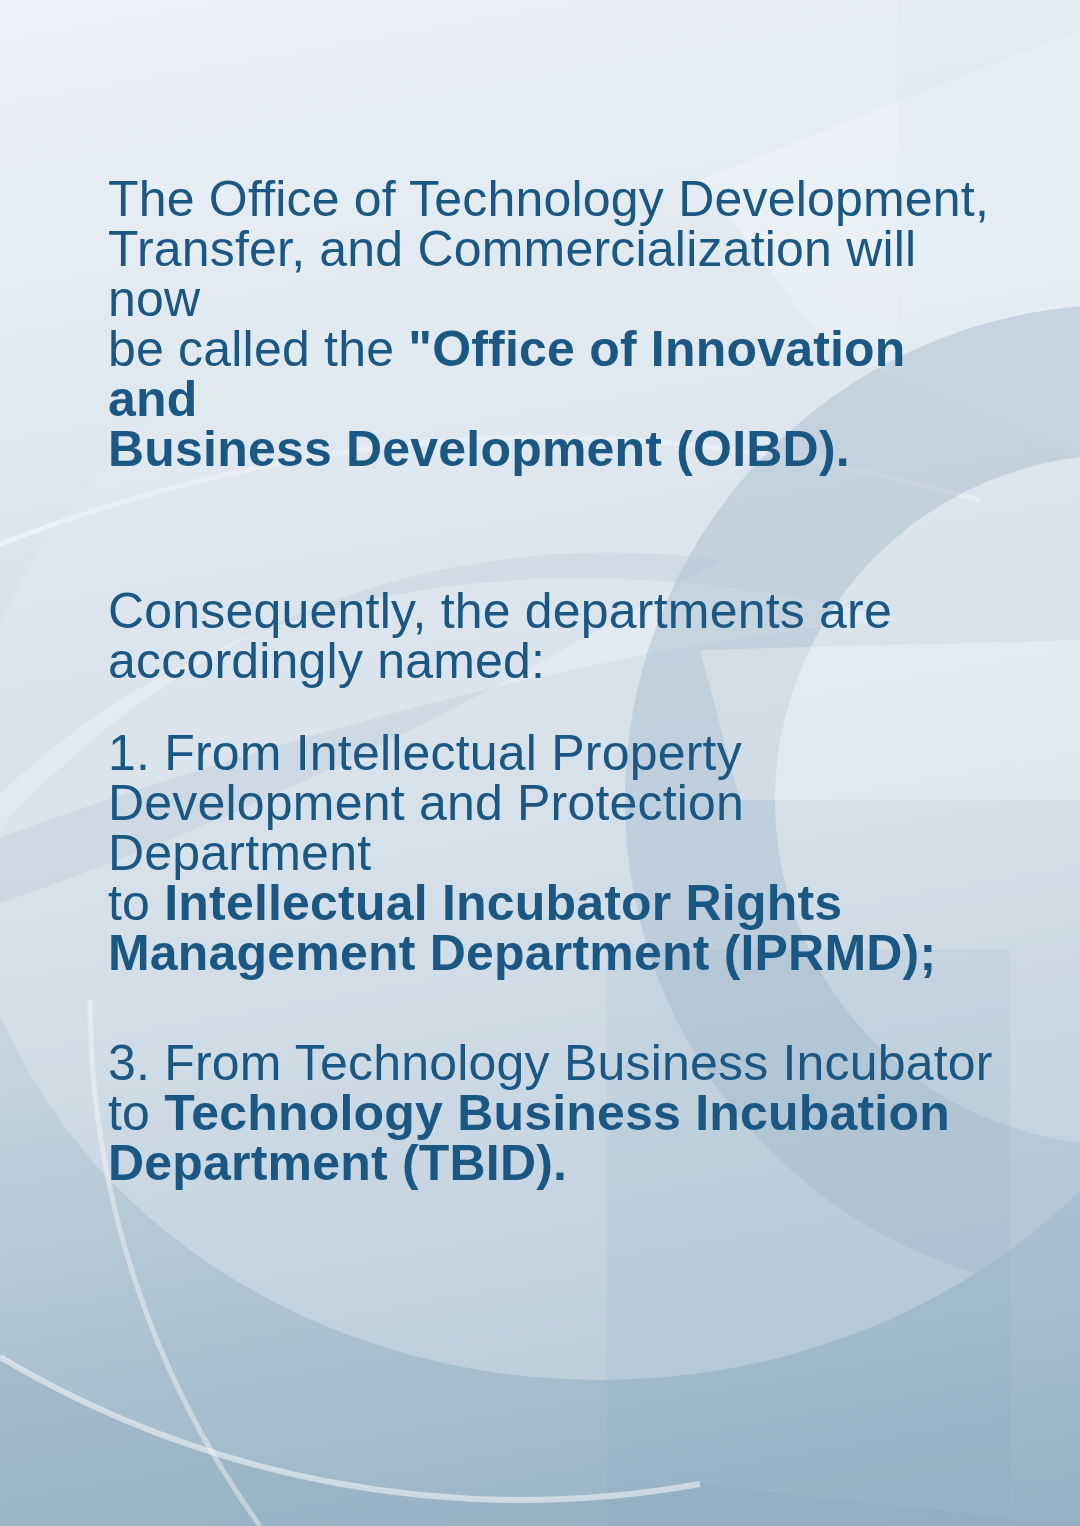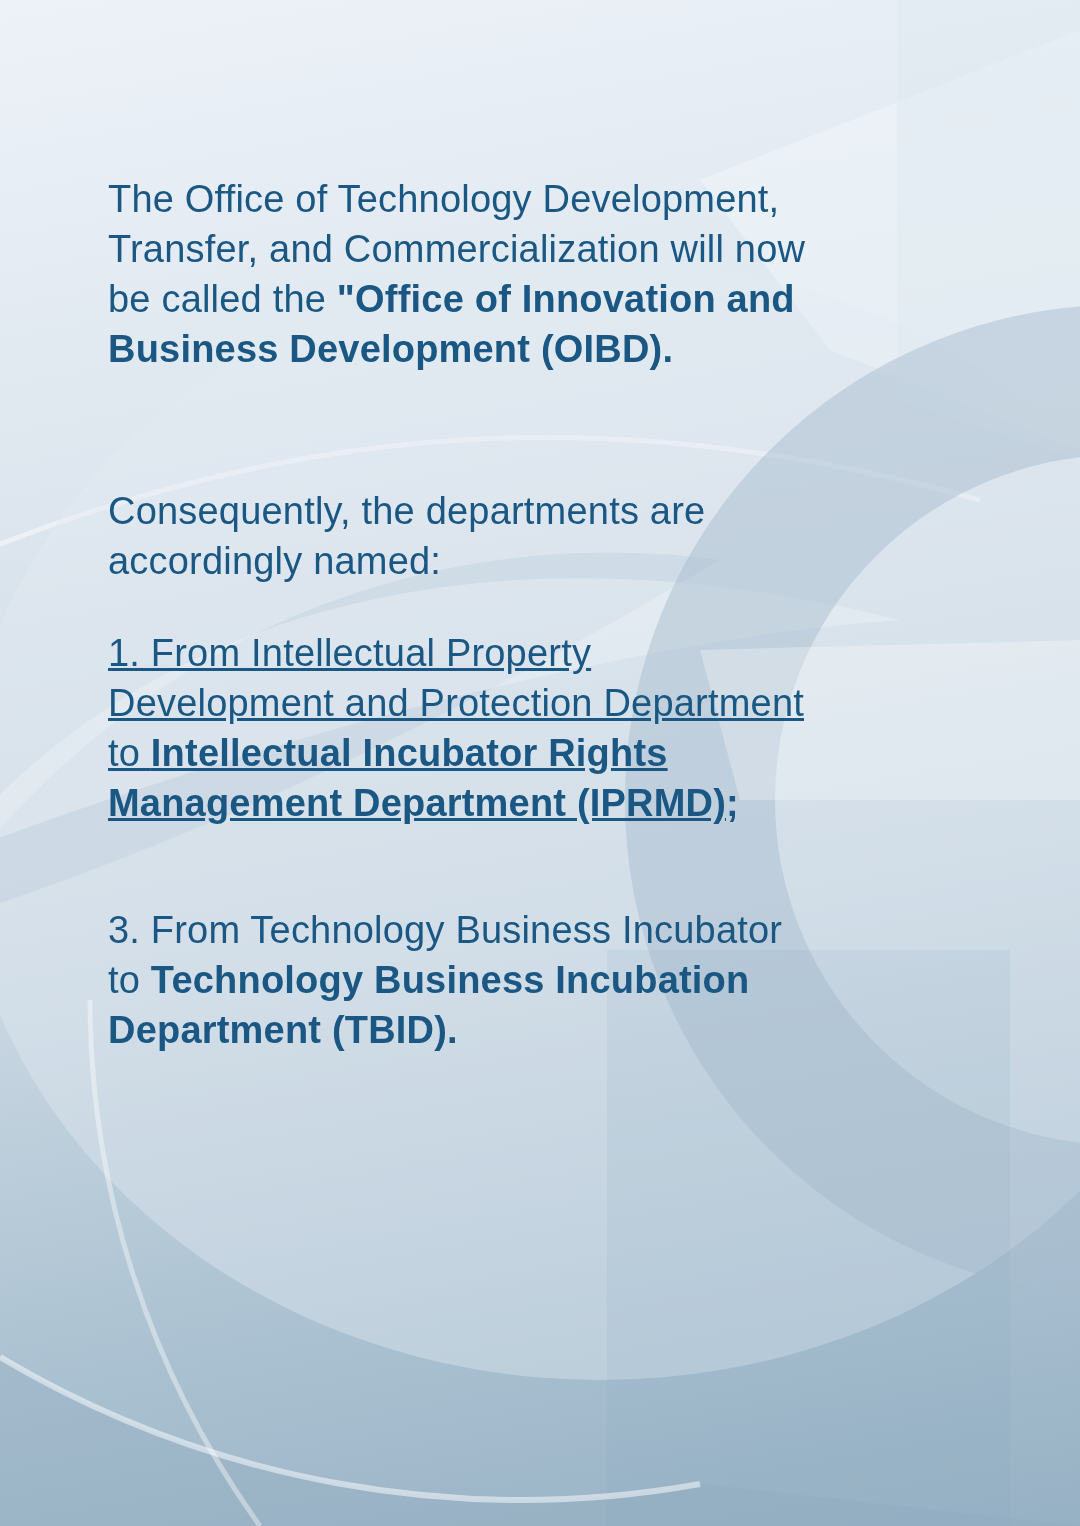--- a/index.html
+++ b/index.html
@@ -10,31 +10,31 @@
     background:linear-gradient(170deg,#edf2f8 0%,#dde6ee 30%,#c9d7e2 58%,#a9c0d0 82%,#97b1c4 100%);
   }
   .watermark{
     position:absolute;inset:0;width:1080px;height:1526px;z-index:0;pointer-events:none;
   }
   .content{
     position:absolute;left:108px;top:174px;width:900px;z-index:1;
   }
   .content p{
     margin:0;
-    font-size:38px;
+    font-size:50px;
     line-height:50px;
     color:#1b5783;
     white-space:pre-line;
     letter-spacing:0.2px;
   }
   .content p .seg{font-weight:400;}
   .content p .seg.bold{font-weight:700;}
   p.p1{margin-bottom:112px;}
   p.p2{margin-bottom:42px;}
-  p.p3{margin-bottom:77px;text-decoration:underline;}
+  p.p3{margin-bottom:60px;}
   p.p4{margin-bottom:50px;}
   p.p5{margin-bottom:0;margin-top:24px;}
 </style>
 </head>
 <body>
 
 <svg class="watermark" viewBox="0 0 1080 1526" xmlns="http://www.w3.org/2000/svg" aria-hidden="true">
 
   <path d="M 700,180 L 1080,30 L 1080,450 L 830,350 Z" fill="#f1f5fa" opacity="0.55"></path>
   <path d="M 897,0 L 1080,0 L 1080,460 L 897,400 Z" fill="#dde8f0" opacity="0.45"></path>

